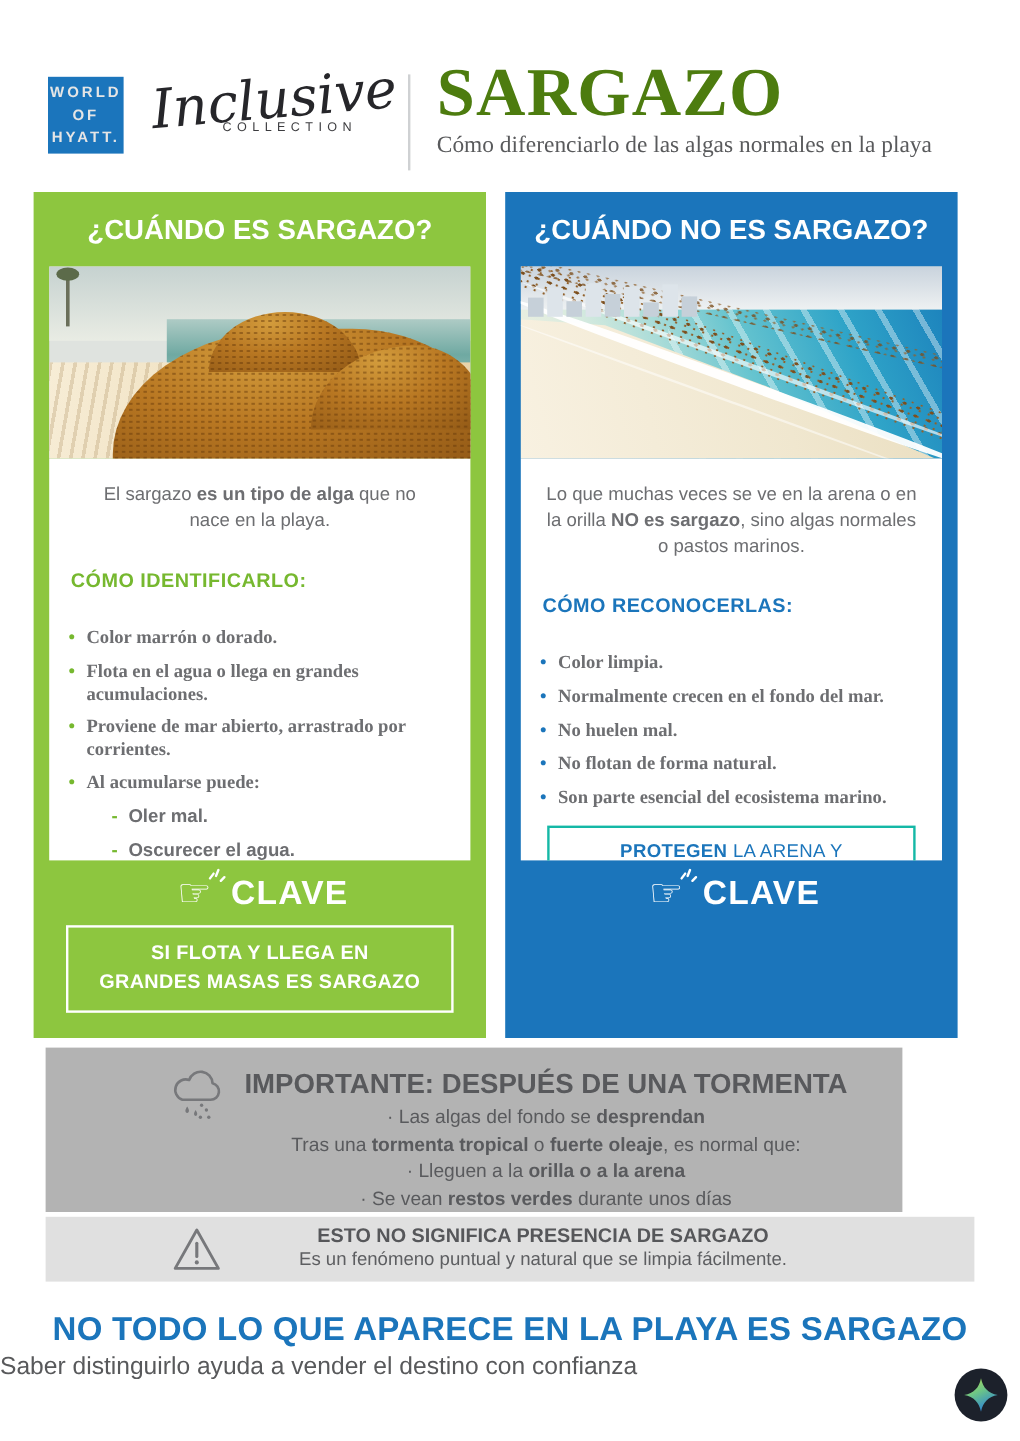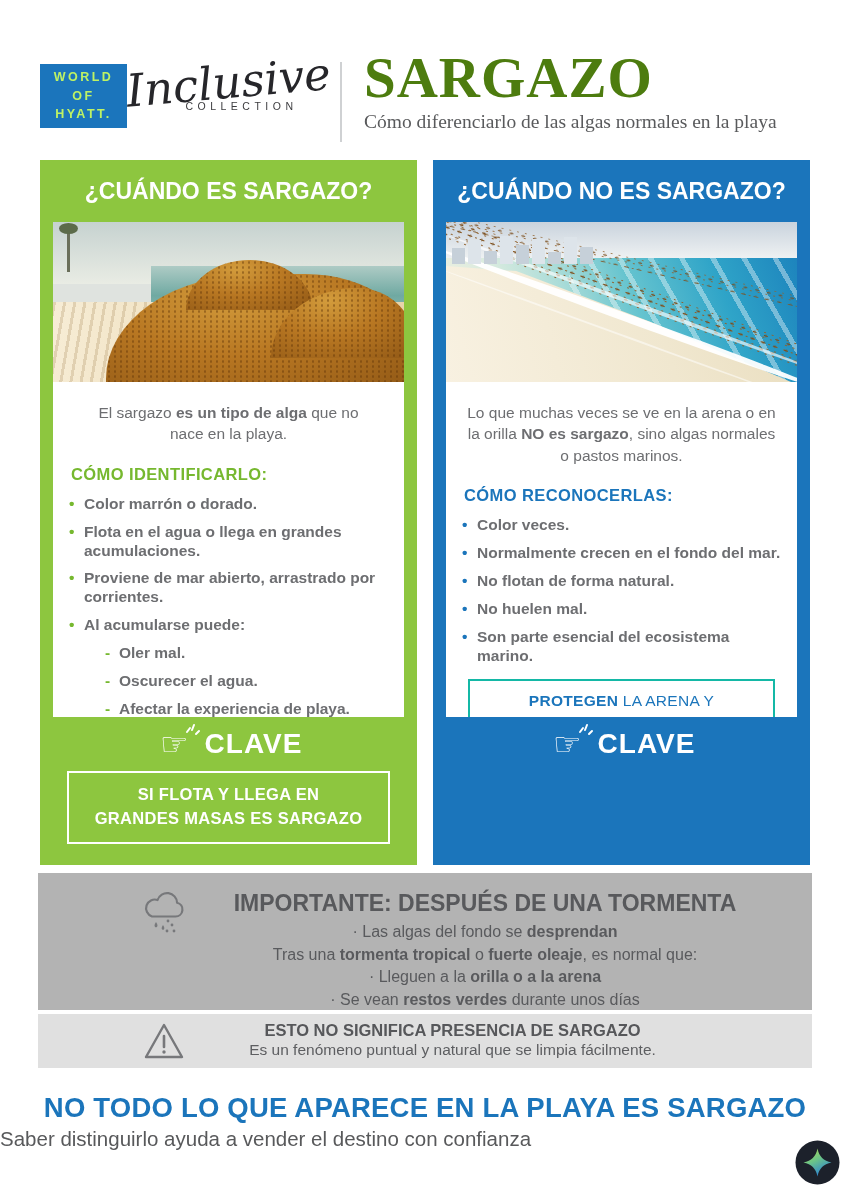--- a/index.html
+++ b/index.html
@@ -1,48 +1,48 @@
 <!DOCTYPE html>
 <html><head>
 <meta charset="utf-8">
 <style>
   * { margin:0; padding:0; box-sizing:border-box; }
   body { background:#ffffff; font-family:"Liberation Sans", sans-serif; }
   .page { position:relative; width:850px; height:1201px; background:#fff; overflow:hidden; margin:0 auto; }
 
   
-  .hyatt-box { position:absolute; left:40px; top:64px; width:87px; height:64px; background:#1B75BC;
-               color:#bef264; display:flex; flex-direction:column; align-items:center; justify-content:center;
+  .hyatt-box { position:absolute; left:40px; top:64px; width:63px; height:64px; background:#1B75BC;
+               color:#e5e5e5; display:flex; flex-direction:column; align-items:center; justify-content:center;
                font-weight:bold; font-size:12.5px; letter-spacing:2.5px; line-height:1.5;text-align:center; }
   .script-wrap { position:absolute; left:126px; top:56px; width:205px; text-align:center; }
   .script { font-family:"DejaVu Serif", serif; font-style:italic; font-size:45px; color:#26262a;
             transform:rotate(-5deg); display:inline-block; }
   .collection { margin-top:-9px; font-size:10.5px; letter-spacing:4.5px; color:#3c3c3f; padding-left:26px; }
   .header-divider { position:absolute; left:340px; top:62px; width:2px; height:80px; background:#cfd1d3; }
   .title-wrap { position:absolute; left:364px; top:48px; }
   .doc-title { font-family:"Liberation Serif", serif; font-weight:bold; font-size:57px; color:#4d7c0f; line-height:1.05; letter-spacing:1px; }
   .doc-subtitle { font-family:"Liberation Serif", serif; font-size:19.5px; color:#595a5c; margin-top:3px; }
 
   
-  .cols { position:absolute; left:40px; top:160px; width:770px; height:705px; display:flex; gap:16px; }
+  .cols { position:absolute; left:28px; top:160px; width:770px; height:705px; display:flex; gap:16px; }
   .col { flex:1; display:flex; flex-direction:column; padding:0 13px; }
   .col-green { background:#8DC63F; }
   .col-blue  { background:#1B75BB; }
   .col-head { flex:0 0 62px; display:flex; align-items:center; justify-content:center;
               color:#fff; font-weight:bold; font-size:23px; }
   .photo { flex:0 0 160px; position:relative; overflow:hidden; background:#dfe3df; }
   .col-body { flex:1; background:#fff; padding:20px 16px 0; overflow:hidden; }
 
   .intro { text-align:center; color:#6D6E71; font-size:15.5px; line-height:1.38; margin:0 auto; }
   .intro-l { max-width:272px; }
   .intro-r { max-width:318px; }
   .bold { font-weight:bold; }
-  .list-head { margin:20px 0 0 2px; font-weight:bold; font-size:16.5px; letter-spacing:0.4px; }
+  .list-head { margin:30px 0 0 2px; font-weight:bold; font-size:16.5px; letter-spacing:0.4px; }
   .lh-green { color:#76B82F; } .lh-blue { color:#1B75BB; }
-  ul.bul { list-style:none; margin-top:11px; }
+  ul.bul { list-style:none; margin-top:29px;font-family:Liberation Serif, serif; }
   .bul li { position:relative; padding-left:15px; color:#6D6E71; font-weight:bold; font-size:15.5px;
             line-height:1.22; margin-bottom:9px; }
   .bul li::before { content:"\2022"; position:absolute; left:0; top:0; }
   .bul-green li::before { color:#76B82F; }
   .bul-blue  li::before { color:#1B75BB; }
   ul.sub { list-style:none; margin:3px 0 0 36px; }
   .sub li { position:relative; padding-left:14px; color:#6D6E71; font-weight:bold; font-size:15.5px; margin-bottom:10px; }
   .sub li::before { content:"-"; position:absolute; left:0; top:0; color:#76B82F; font-weight:bold; }
 
   .protect { border:2px solid #14b8a6; margin:13px 6px 0; padding:9px 4px 10px; text-align:center;
@@ -90,21 +90,21 @@
       clip-path:polygon(0 8%, 20% 12%, 58% 52%, 100% 102%, 0 102%); }
   .pr-weed { position:absolute; left:-8%; top:38%; width:120%; height:22px; transform:rotate(20deg);
       background-image:radial-gradient(#7c4f1e 1.6px, transparent 1.9px), radial-gradient(#91612c 1.1px, transparent 1.4px);
       background-size:12px 7px, 8px 5px; background-position:0 0, 4px 3px; }
   .pr-weed2 { top:22%; height:11px; opacity:.8; transform:rotate(13deg); }
   .pr-foam { position:absolute; left:-5%; top:58%; width:115%; height:8px; background:rgba(255,255,255,.95);
       transform:rotate(20deg); border-radius:50%;
       box-shadow:0 -16px 0 -2px rgba(255,255,255,.65), 0 18px 0 -3px rgba(255,255,255,.5); }
 
   
-  .storm { position:absolute; left:38px; top:873px; width:774px; height:137px; background:#B3B3B3; }
+  .storm { position:absolute; left:38px; top:873px; width:714px; height:137px; background:#B3B3B3; }
   .storm-icon { position:absolute; left:100px; top:17px; }
   .storm-content { margin-left:120px; text-align:center; padding-top:17px; }
   .storm-head { font-weight:bold; font-size:23px; color:#58595c; }
   .storm-lines { margin-top:4px; font-size:16px; line-height:1.42; color:#595a5d; }
   .notice { position:absolute; left:38px; top:1014px; width:774px; height:54px; background:#E0E0E0; }
   .notice-icon { position:absolute; left:104px; top:7px; }
   .notice-content { margin-left:55px; text-align:center; padding-top:7px; }
   .notice-head { font-weight:bold; font-size:16.5px; color:#56575a; }
   .notice-text { font-size:15.5px; color:#5d5e61; margin-top:1px; }
 
@@ -195,24 +195,24 @@
             <div class="bld"></div>
         </div>
         <div class="pr-weed pr-weed2"></div>
         <div class="pr-weed"></div>
         <div class="pr-foam"></div>
       </div>
       <div class="col-body">
         <p class="intro intro-r"><span>Lo que muchas veces se ve en la arena o en la orilla </span><span class="bold">NO es sargazo</span><span>, sino algas normales o pastos marinos.</span></p>
         <div class="list-head lh-blue">CÓMO RECONOCERLAS:</div>
         <ul class="bul bul-blue">
-          <li>Color veces.</li>
+          <li>Color limpia.</li>
           <li>Normalmente crecen en el fondo del mar.</li>
+          <li>No huelen mal.</li>
           <li>No flotan de forma natural.</li>
-          <li>No huelen mal.</li>
           <li>Son parte esencial del ecosistema marino.</li>
         </ul>
         <div class="protect">
           <span class="bold">PROTEGEN</span><span> LA ARENA Y</span><br>
           <span class="bold">ALIMENTAN</span><span> A LA FAUNA MARINA</span>
         </div>
       </div>
       <div class="clave">
         <div class="clave-row">
           <span class="clave-icon"><span class="hand">☞</span><svg class="sparks" width="16" height="14" viewBox="0 0 16 14">

